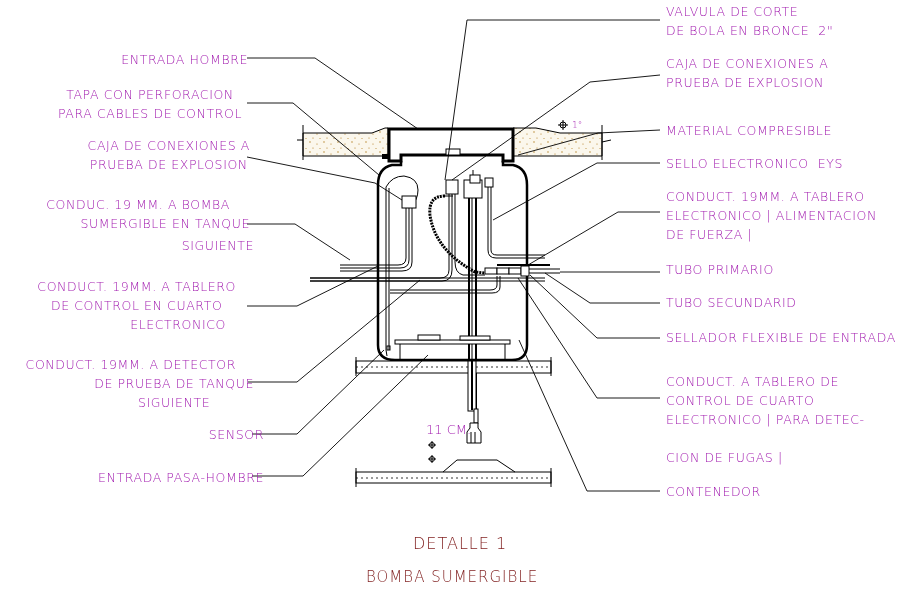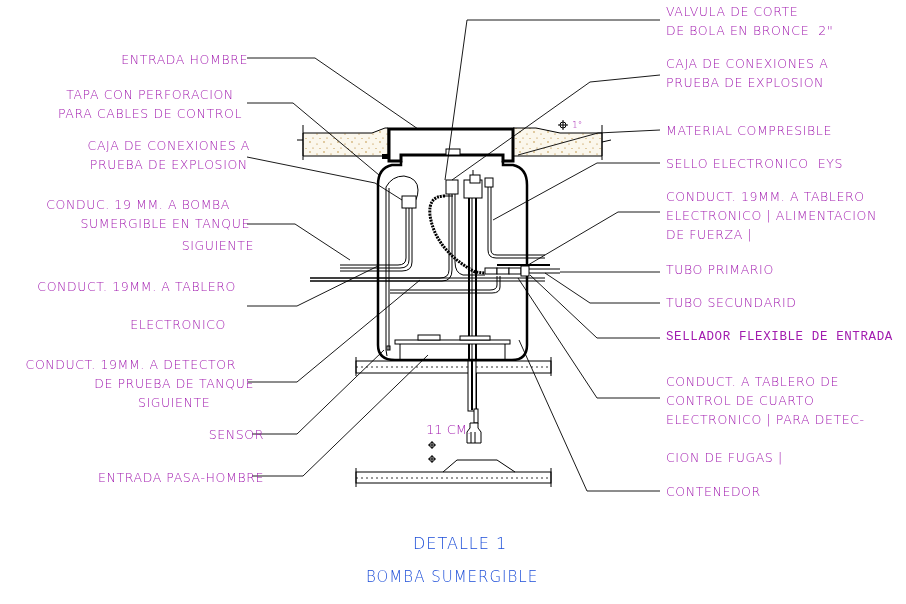--- a/index.html
+++ b/index.html
@@ -1,20 +1,20 @@
 <!DOCTYPE html>
 <html><head>
   <meta charset="utf-8">
   <style>
     html, body { margin: 0; padding: 0; background: #ffffff; }
     body { width: 906px; height: 604px; position: relative; overflow: hidden; }
     svg { position: absolute; left: 0; top: 0; }
     .lbl { position: absolute; font-family: "DejaVu Sans", sans-serif; font-size: 12.5px; color: #a21caf; letter-spacing: 0.6px; line-height: 19px; white-space: pre; font-weight: 300; }
     .r { text-align: center; }
-    .title { position: absolute; font-family: "DejaVu Sans", sans-serif; color: #1d4ed8; letter-spacing: 1px; font-weight: 300; }
+    .title { position: absolute; font-family: "DejaVu Sans", sans-serif; color: #7f1d1d; letter-spacing: 1px; font-weight: 300; }
   </style>
 </head>
 <body>
 
 <svg width="906" height="604" viewBox="0 0 906 604" xmlns="http://www.w3.org/2000/svg">
   <defs>
     <pattern id="sand" width="14" height="10" patternUnits="userSpaceOnUse">
       <rect width="14" height="10" fill="#fbf7ec"></rect>
       <circle cx="2" cy="2" r="0.7" fill="#b07a1a"></circle>
       <circle cx="9" cy="4" r="0.6" fill="#b07a1a"></circle>
@@ -160,35 +160,35 @@
     <polyline points="660,491 587,491 519,340"></polyline>
   </g>
 </svg>
 
 <div class="lbl r" style="right:658px; top:50px;"><span>ENTRADA HOMBRE</span></div>
 <div class="lbl r" style="right:664px; top:85px;"><span>TAPA CON PERFORACION</span><br><span>PARA CABLES DE CONTROL</span></div>
 <div class="lbl r" style="right:656px; top:136px;"><span>CAJA DE CONEXIONES A</span><br><span>PRUEBA DE EXPLOSION</span></div>
 <div class="lbl r" style="right:676px; top:195px;"><span>CONDUC. 19 MM. A BOMBA</span></div>
 <div class="lbl r" style="right:656px; top:214px;"><span>SUMERGIBLE EN TANQUE</span></div>
 <div class="lbl r" style="right:652px; top:236px;"><span>SIGUIENTE</span></div>
-<div class="lbl r" style="right:670px; top:277px;"><span>CONDUCT. 19MM. A TABLERO</span><br></div>
+<div class="lbl r" style="right:670px; top:277px;"><span>CONDUCT. 19MM. A TABLERO</span><br><span>DE CONTROL EN CUARTO</span></div>
 <div class="lbl r" style="right:680px; top:315px;"><span>ELECTRONICO</span></div>
 <div class="lbl r" style="right:670px; top:355px;"><span>CONDUCT. 19MM. A DETECTOR</span></div>
 <div class="lbl r" style="right:652px; top:374px;"><span>DE PRUEBA DE TANQUE</span><br><span>SIGUIENTE</span></div>
 <div class="lbl r" style="right:642px; top:425px;"><span>SENSOR</span></div>
 <div class="lbl r" style="right:642px; top:468px;"><span>ENTRADA PASA-HOMBRE</span></div>
 
 <div class="lbl" style="left:666px; top:2px;"><span>VALVULA DE CORTE</span><br><span>DE BOLA EN BRONCE  2"</span></div>
 <div class="lbl" style="left:666px; top:54px;"><span>CAJA DE CONEXIONES A</span><br><span>PRUEBA DE EXPLOSION</span></div>
 <div class="lbl" style="left:666px; top:121px;"><span>MATERIAL COMPRESIBLE</span></div>
 <div class="lbl" style="left:666px; top:154px;"><span>SELLO ELECTRONICO  EYS</span></div>
 <div class="lbl" style="left:666px; top:187px;"><span>CONDUCT. 19MM. A TABLERO</span><br><span>ELECTRONICO | ALIMENTACION</span><br><span>DE FUERZA |</span></div>
 <div class="lbl" style="left:666px; top:260px;"><span>TUBO PRIMARIO</span></div>
 <div class="lbl" style="left:666px; top:293px;"><span>TUBO SECUNDARID</span></div>
-<div class="lbl" style="left:666px; top:328px;font-family:Liberation Mono, monospace;"><span>SELLADOR FLEXIBLE DE ENTRADA</span></div>
+<div class="lbl" style="left:666px; top:328px;"><span>SELLADOR FLEXIBLE DE ENTRADA</span></div>
 <div class="lbl" style="left:666px; top:372px;"><span>CONDUCT. A TABLERO DE</span><br><span>CONTROL DE CUARTO</span><br><span>ELECTRONICO | PARA DETEC-</span></div>
 <div class="lbl" style="left:666px; top:448px;"><span>CION DE FUGAS |</span></div>
 <div class="lbl" style="left:666px; top:482px;"><span>CONTENEDOR</span></div>
 
 <div class="lbl" style="left:383px; top:420px; font-size:13px; letter-spacing:0;margin-left:43px;">11 CM.</div>
 <div class="lbl" style="left:572px; top:116px; font-size:9px; letter-spacing:0;">1°</div>
 
 <div class="title" style="left:413px; top:534px; font-size:16px;">DETALLE 1</div>
 <div class="title" style="left:366px; top:568px; font-size:15px;">BOMBA SUMERGIBLE</div>
 

